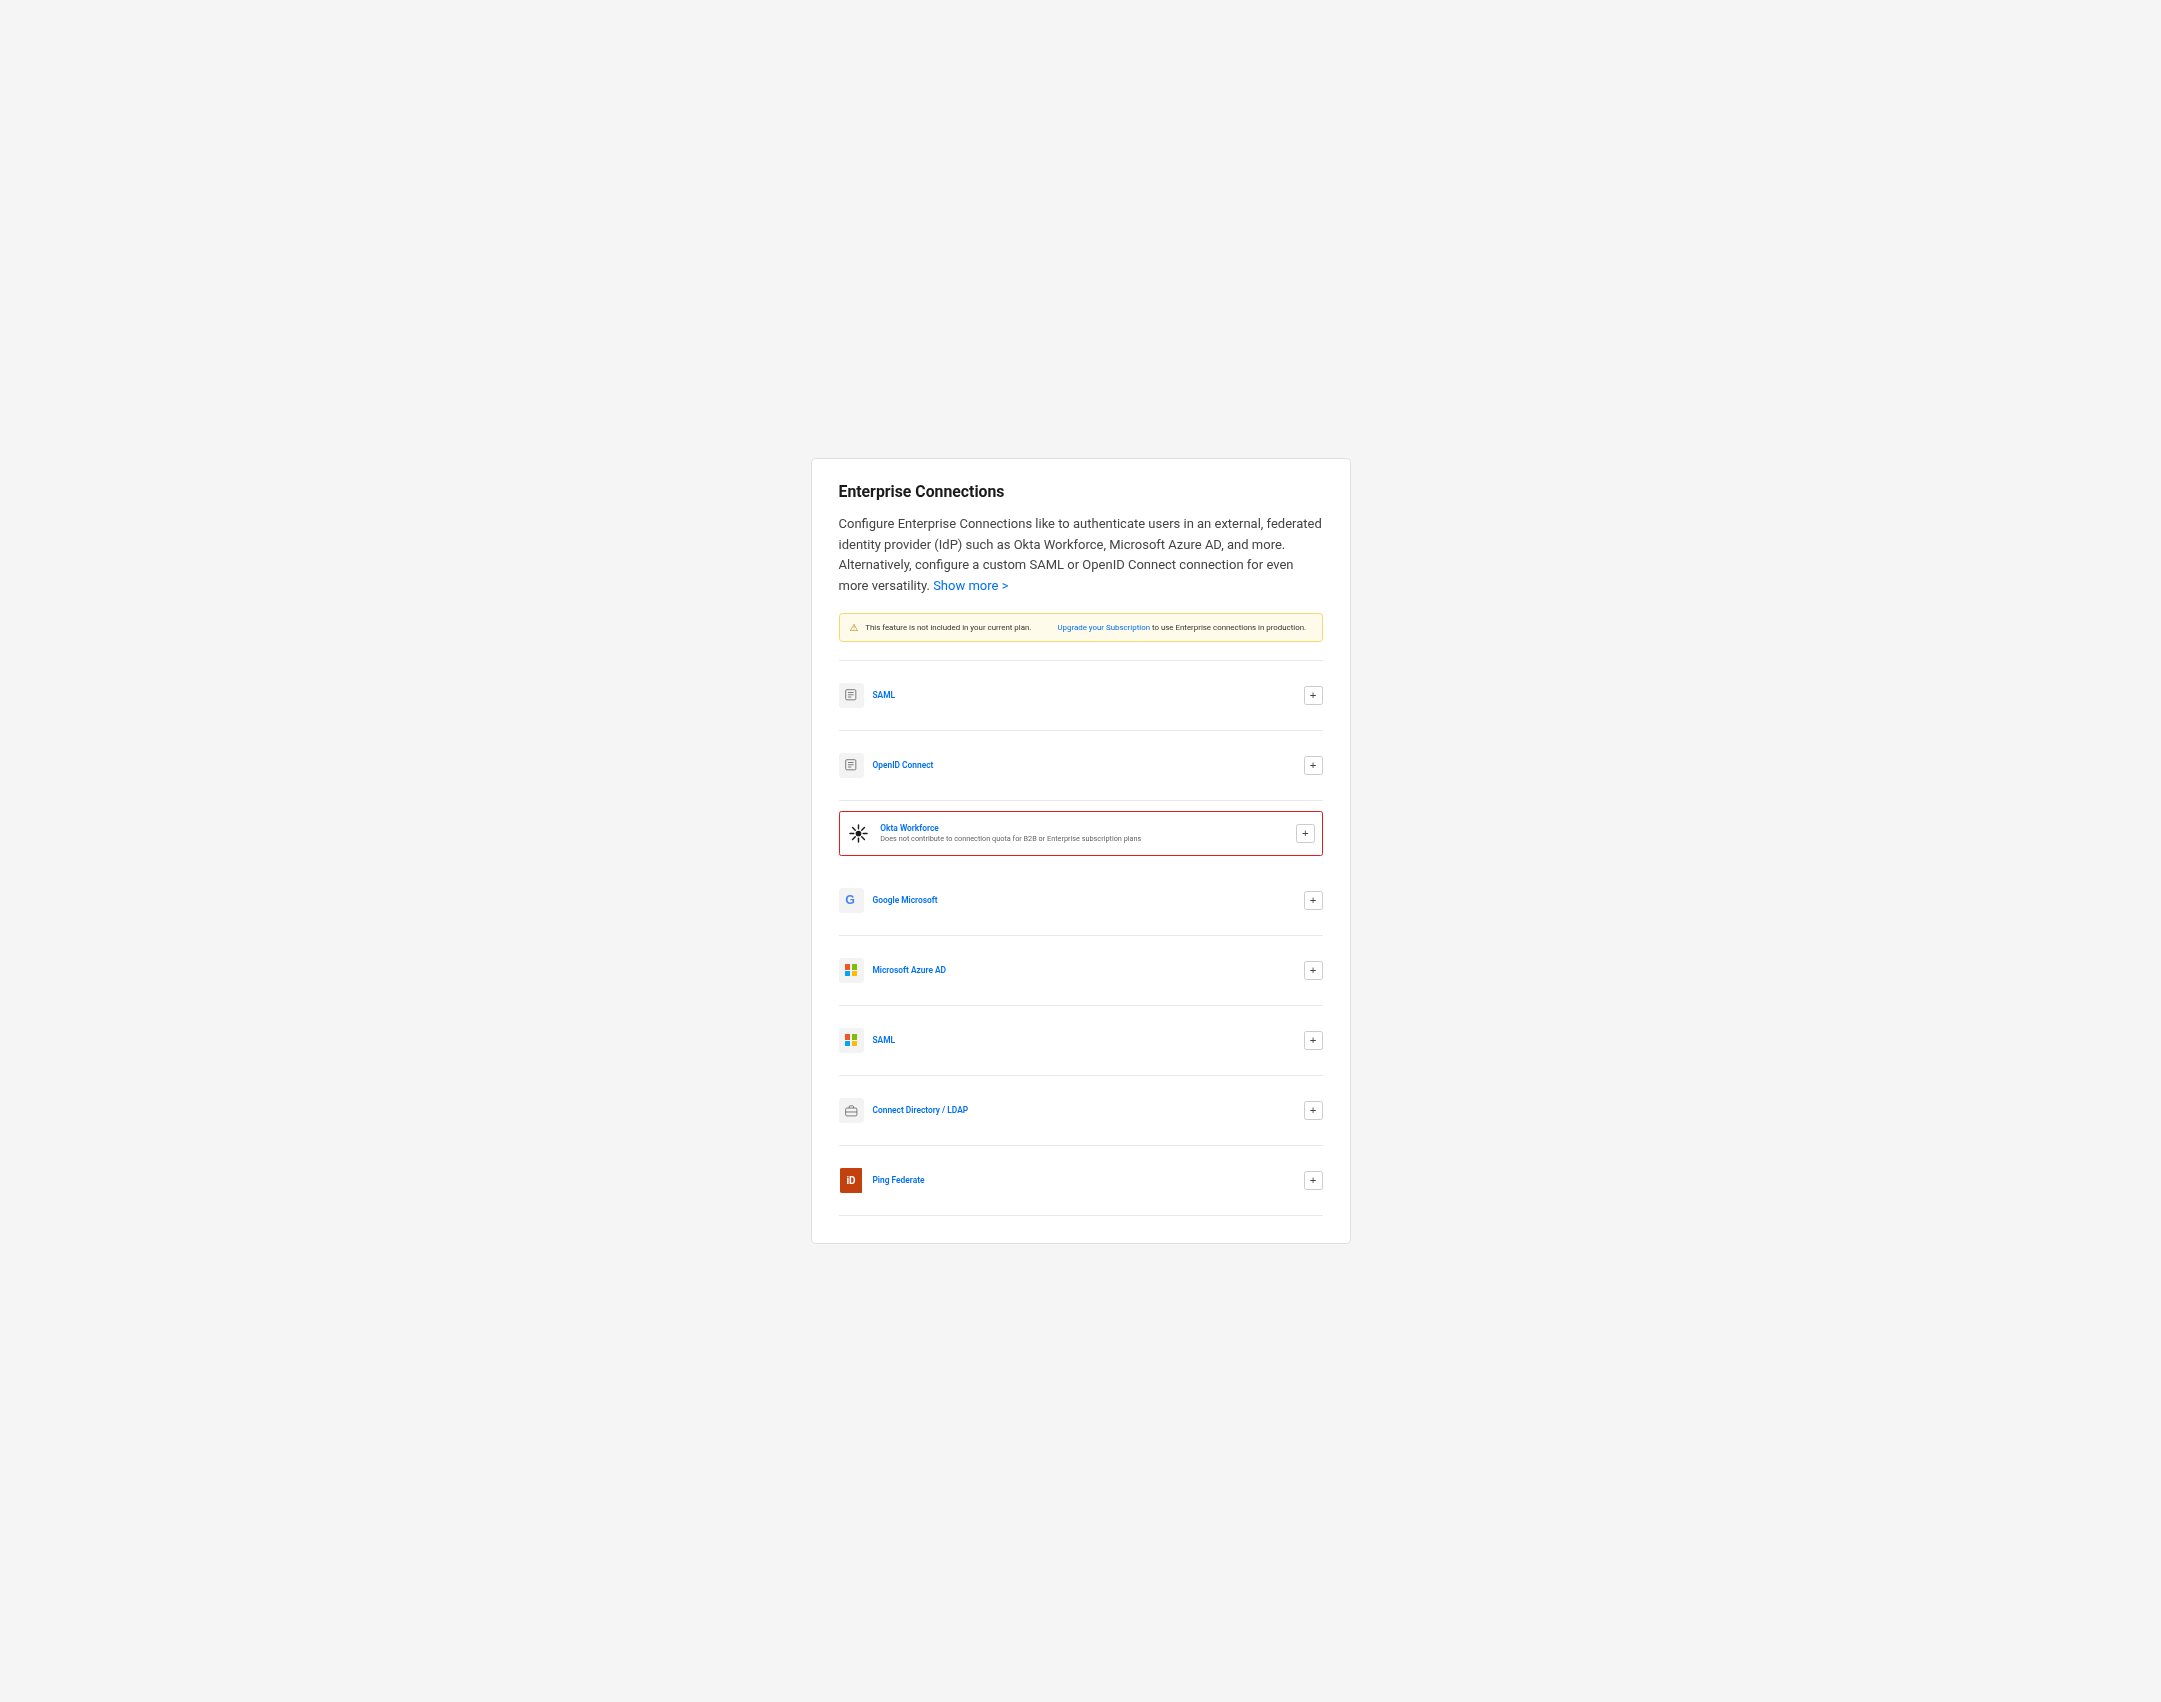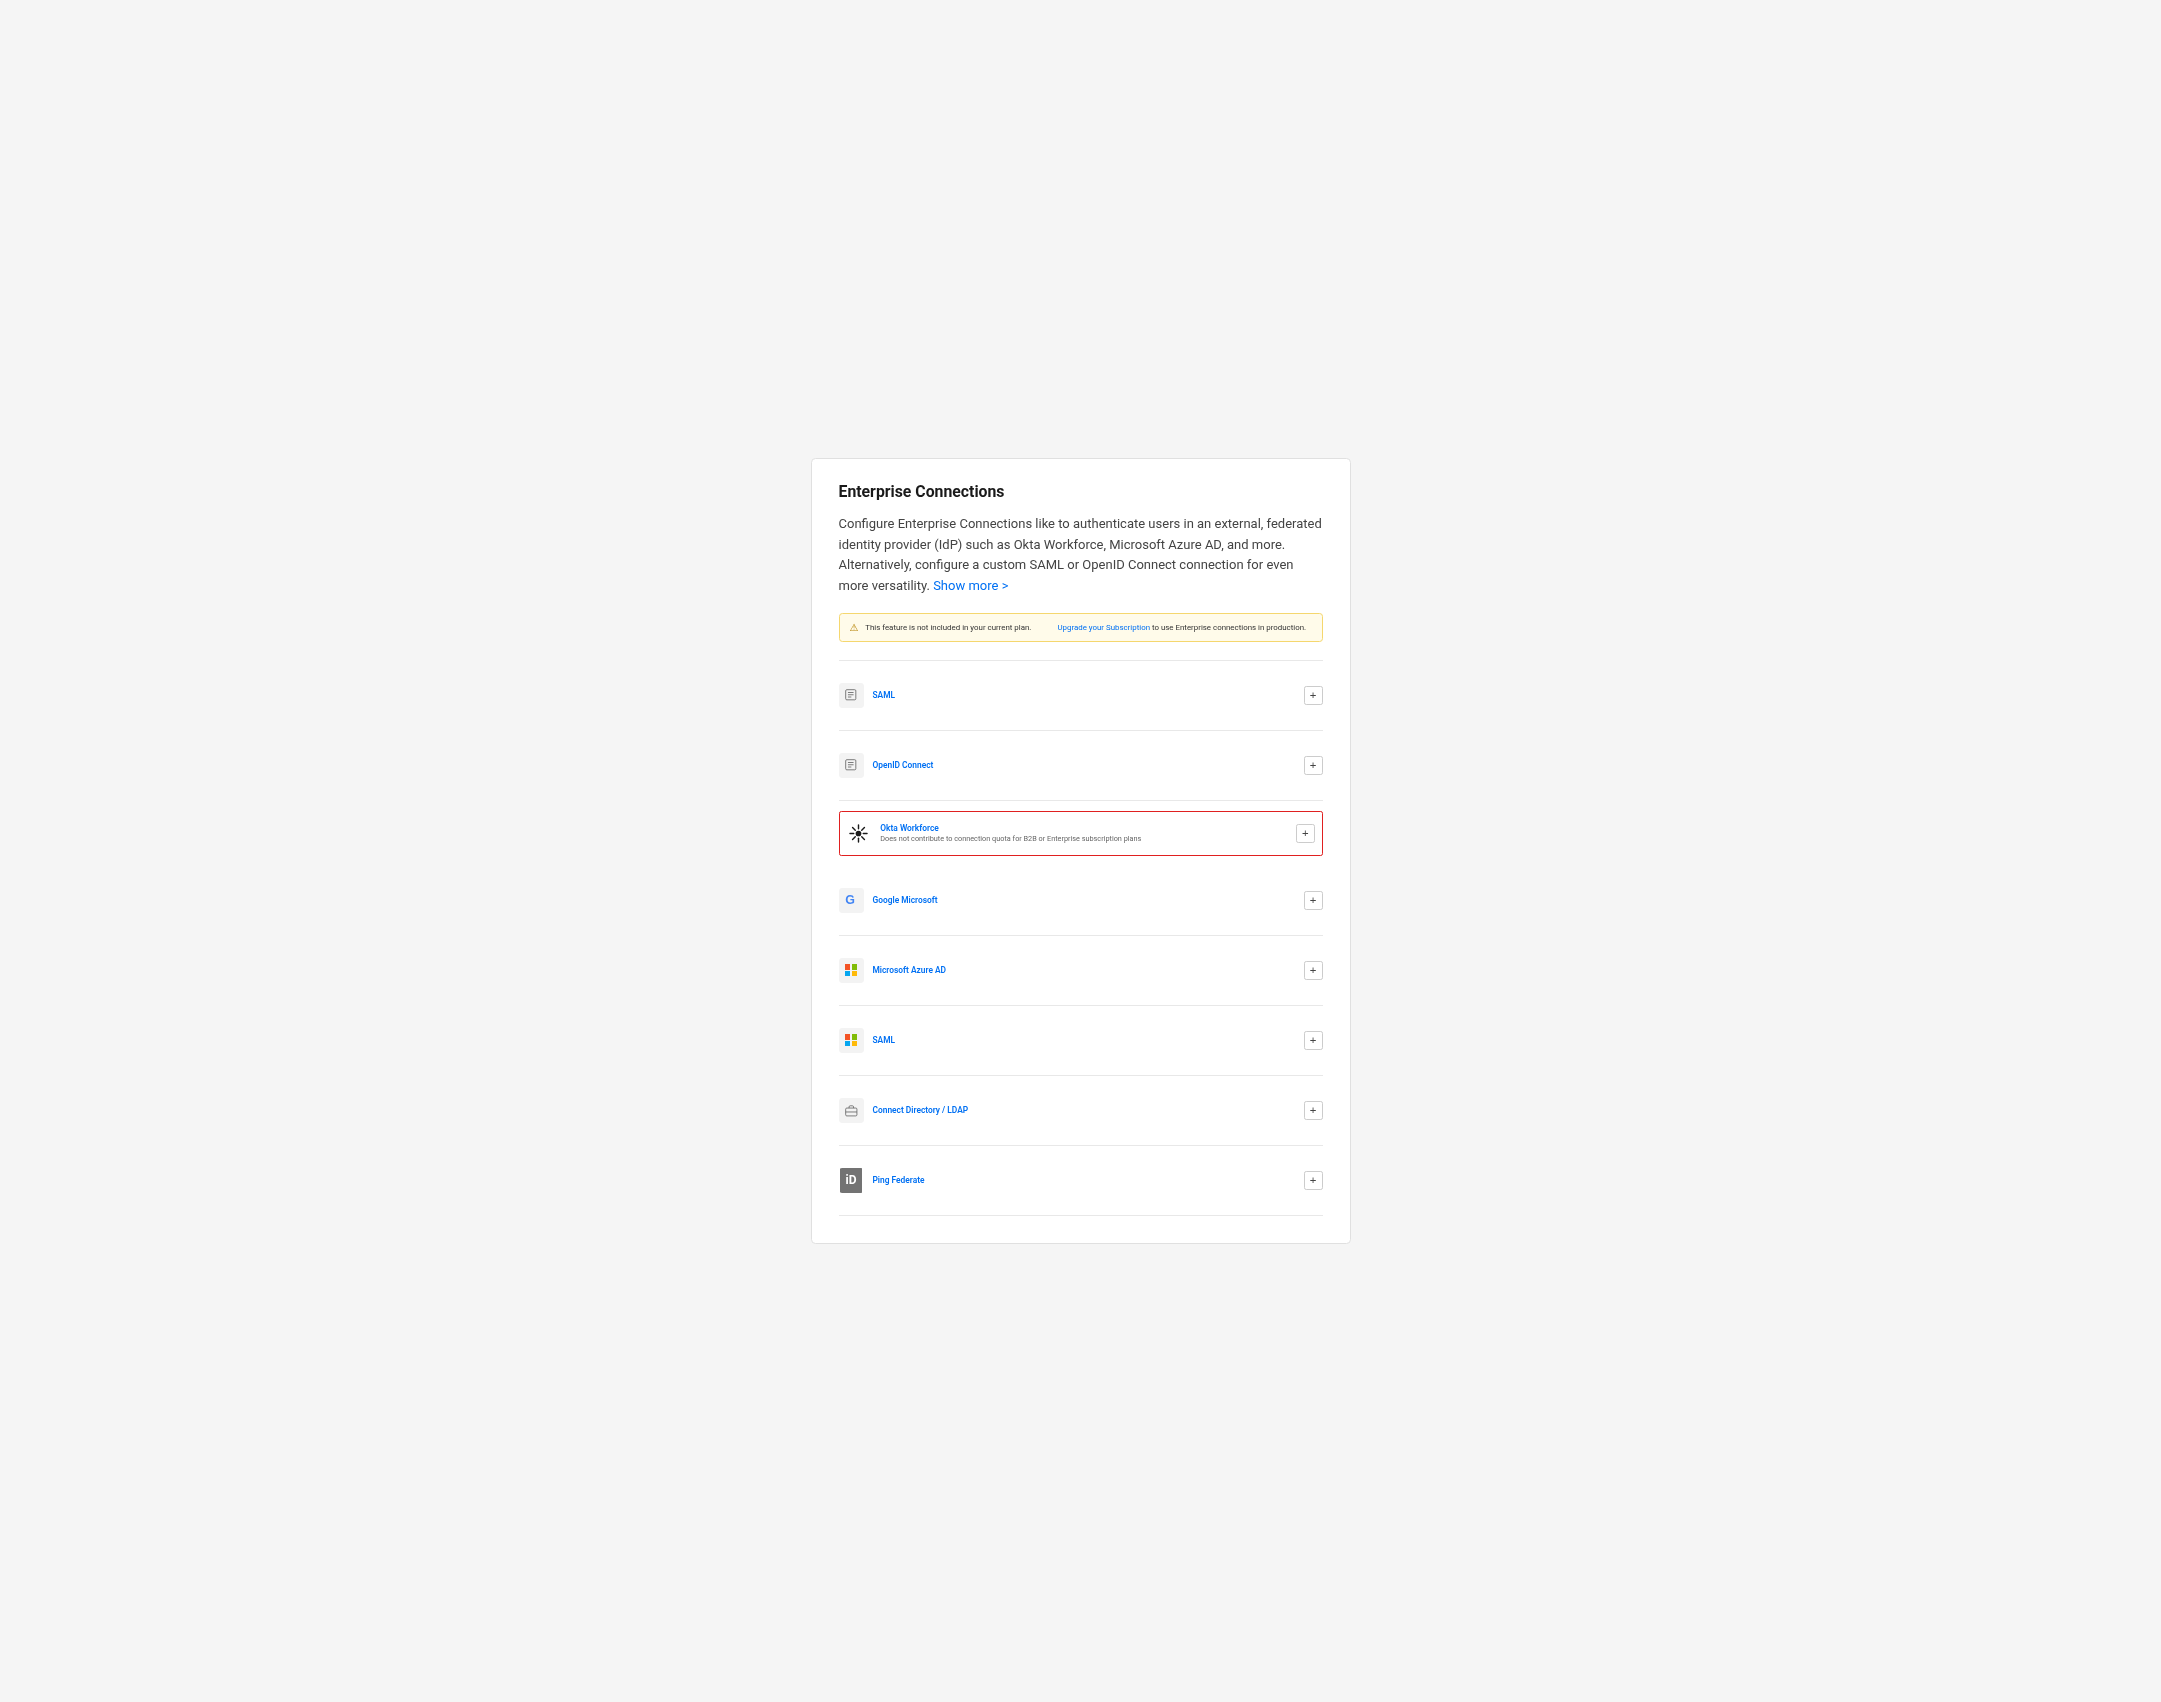--- a/index.html
+++ b/index.html
@@ -170,27 +170,27 @@
 
     .adfs-grid .q1 { background: #f35325; }
     .adfs-grid .q2 { background: #81bc06; }
     .adfs-grid .q3 { background: #05a6f0; }
     .adfs-grid .q4 { background: #ffba08; }
 
     
     .ping-icon {
       width: 21.4px;
       height: 35px;
-      background: #737373;
+      background: #c2410c;
       border-radius: 2.3px;
       display: flex;
       align-items: center;
       justify-content: center;
       color: white;
-      font-size: 12px;
+      font-size: 10px;
       font-weight: 700;
     }
 
     
     .okta-sunburst {
       width: 19px;
       height: 19px;
     }
   </style>
 </head>

